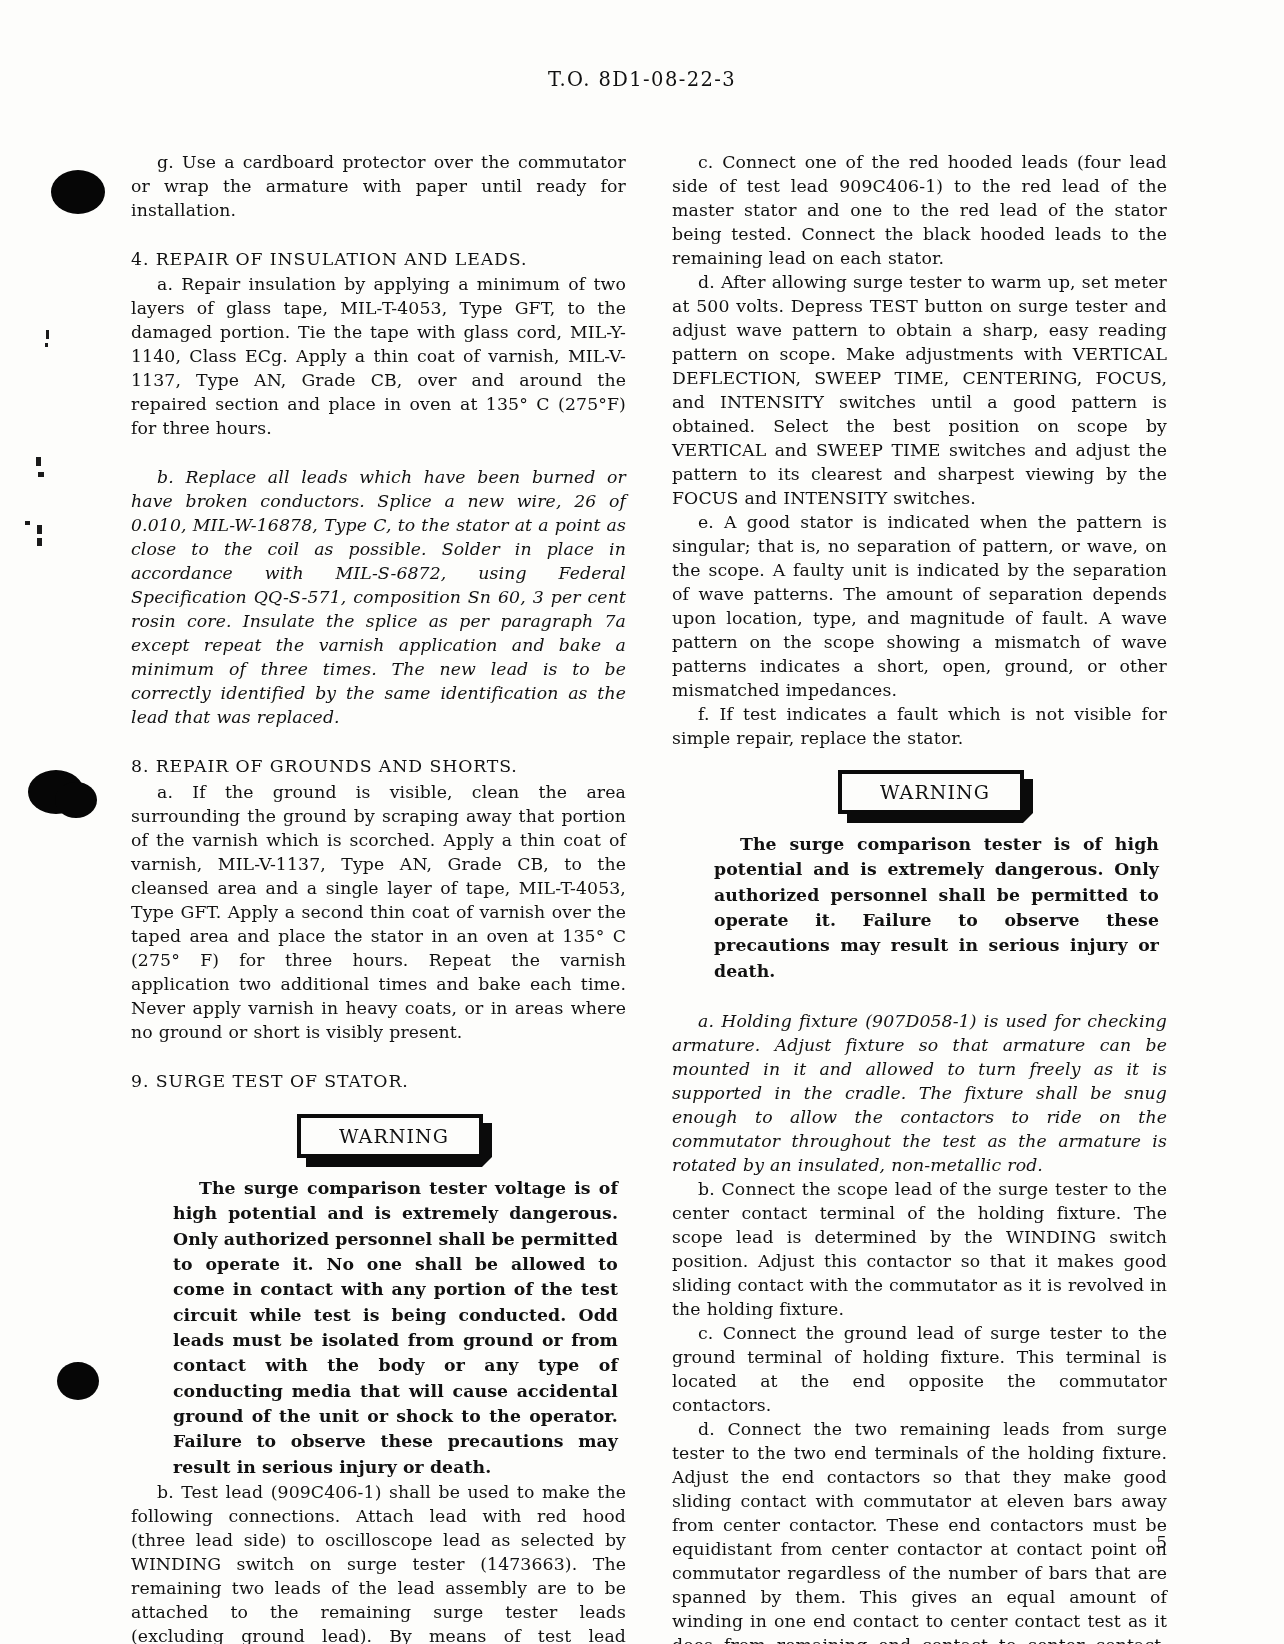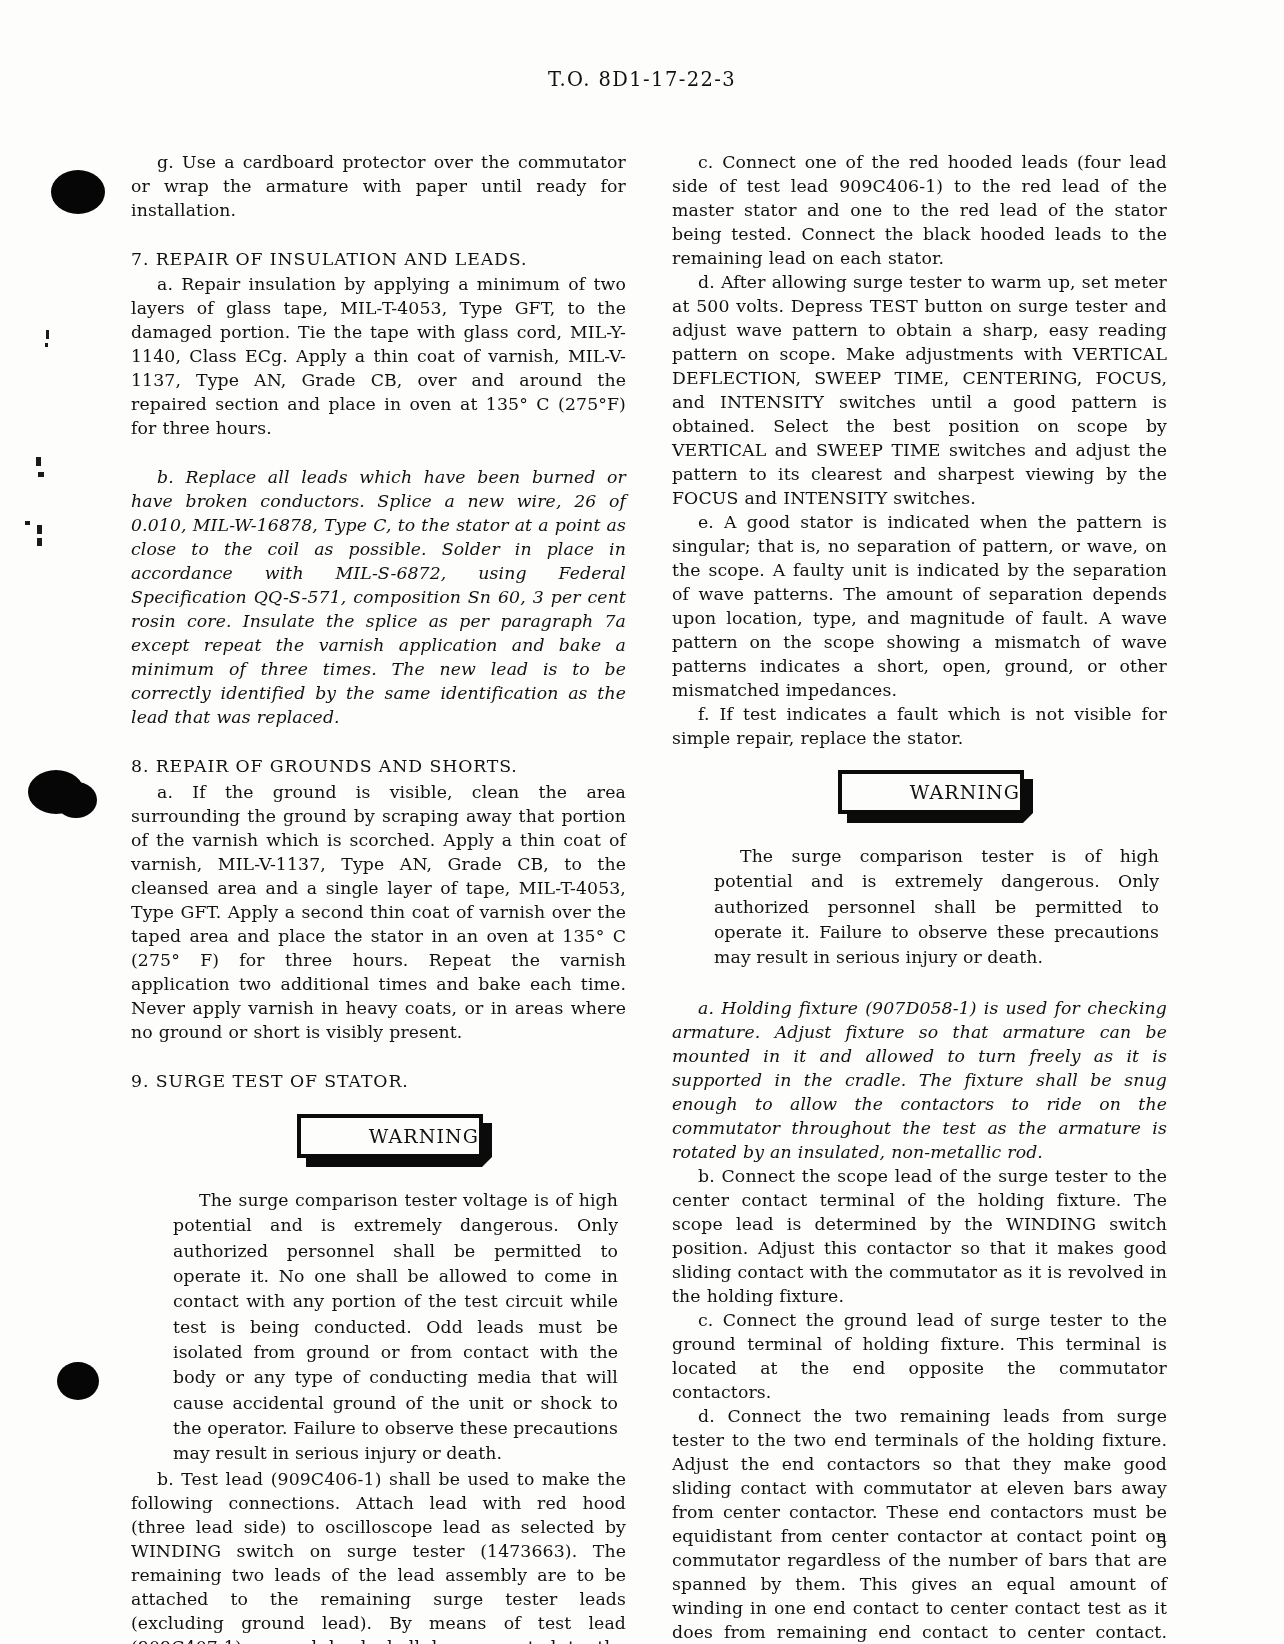--- a/index.html
+++ b/index.html
@@ -70,23 +70,24 @@
 
   h3.section-head {
     margin: 25px 0 0 0;
     font-size: 17.3px;
     line-height: 25.35px;
     font-weight: normal;
     letter-spacing: 0.9px;
   }
 
   .warn-body {
-    margin: 20px 0 0 0;
+    margin: 8px 0 0 0;
     padding-left: 42px;
     padding-right: 8px;
+    font-weight: bold;
   }
   .warn-body p {
     margin: 0;
     font-size: 17.3px;
     line-height: 25.35px;
     text-align: justify;
     text-indent: 26px;
     letter-spacing: 0.1px;
   }
 
@@ -116,21 +117,21 @@
     position: absolute;
     left: 0;
     top: 0;
     width: 186px;
     height: 44px;
     background: #fdfdfb;
     border: 4px solid #0b0b0b;
     box-sizing: border-box;
     display: flex;
     align-items: center;
-    justify-content: flex-end;
+    justify-content: center;
     padding-left: 8px;
   }
   .warning-plaque .face span {
     font-size: 19px;
     letter-spacing: 1.1px;
     line-height: 1;
   }
 
   
   .page-number {
@@ -151,30 +152,30 @@
   <div class="artifact" style="left:57px; top:1362px; width:42px; height:38px;"></div>
   <div class="speck" style="left:46px; top:330px; width:3px; height:9px;"></div>
   <div class="speck" style="left:45px; top:343px; width:3px; height:4px;"></div>
   <div class="speck" style="left:36px; top:457px; width:5px; height:9px;"></div>
   <div class="speck" style="left:38px; top:472px; width:6px; height:5px;"></div>
   <div class="speck" style="left:25px; top:521px; width:5px; height:4px;"></div>
   <div class="speck" style="left:37px; top:525px; width:5px; height:9px;"></div>
   <div class="speck" style="left:37px; top:538px; width:5px; height:8px;"></div>
 
   <div class="doc-header">
-    <span>T.O.  8D1-17-22-3</span>
+    <span>T.O.  8D1-08-22-3</span>
   </div>
 
   <div class="columns">
 
     <div class="col">
 
       <p class="para indent">g.  Use a cardboard protector over the commutator or wrap the armature with paper until ready for installation.</p>
 
-      <h3 class="section-head">7.  REPAIR OF INSULATION AND LEADS.</h3>
+      <h3 class="section-head">4.  REPAIR OF INSULATION AND LEADS.</h3>
       <p class="para indent">a.  Repair insulation by applying a minimum of two layers of glass tape, MIL-T-4053, Type GFT, to the damaged portion. Tie the tape with glass cord, MIL-Y-1140, Class ECg. Apply a thin coat of varnish, MIL-V-1137, Type AN, Grade CB, over and around the repaired section and place in oven at 135° C (275°F) for three hours.</p>
 
       <p class="para indent gap-before">b.  Replace all leads which have been burned or have broken conductors. Splice a new wire, 26 of 0.010, MIL-W-16878, Type C, to the stator at a point as close to the coil as possible. Solder in place in accordance with MIL-S-6872, using Federal Specification QQ-S-571, composition Sn 60, 3 per cent rosin core. Insulate the splice as per paragraph 7a except repeat the varnish application and bake a minimum of three times. The new lead is to be correctly identified by the same identification as the lead that was replaced.</p>
 
       <h3 class="section-head">8.  REPAIR OF GROUNDS AND SHORTS.</h3>
       <p class="para indent">a.  If the ground is visible, clean the area surrounding the ground by scraping away that portion of the varnish which is scorched. Apply a thin coat of varnish, MIL-V-1137, Type AN, Grade CB, to the cleansed area and a single layer of tape, MIL-T-4053, Type GFT. Apply a second thin coat of varnish over the taped area and place the stator in an oven at 135° C (275° F) for three hours. Repeat the varnish application two additional times and bake each time. Never apply varnish in heavy coats, or in areas where no ground or short is visibly present.</p>
 
       <h3 class="section-head">9.  SURGE TEST OF STATOR.</h3>
 
       <div class="warning-wrap">

